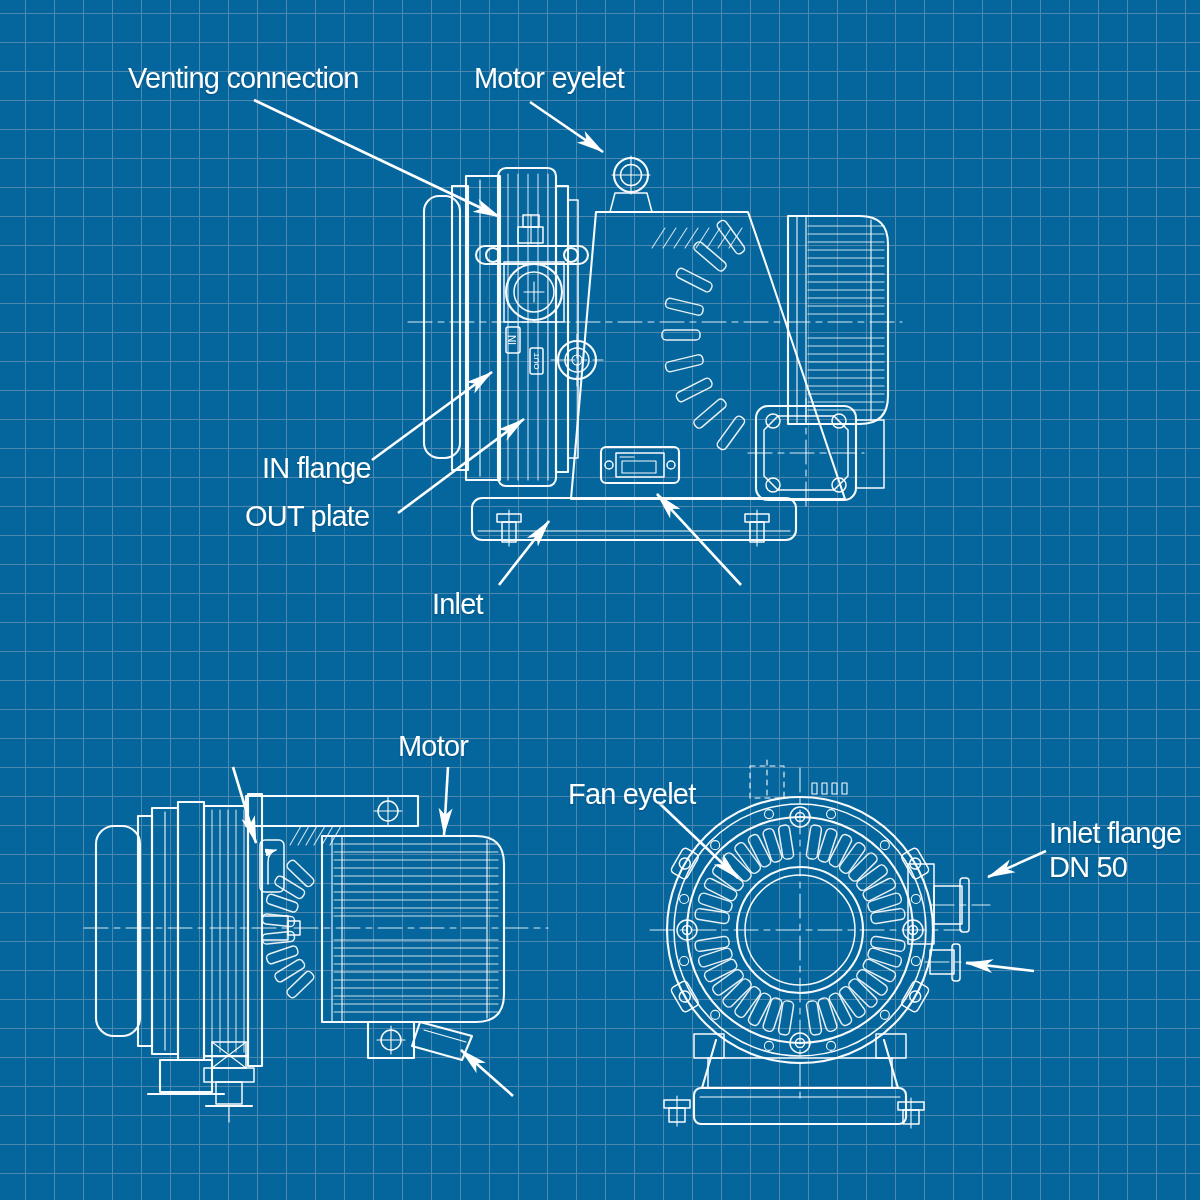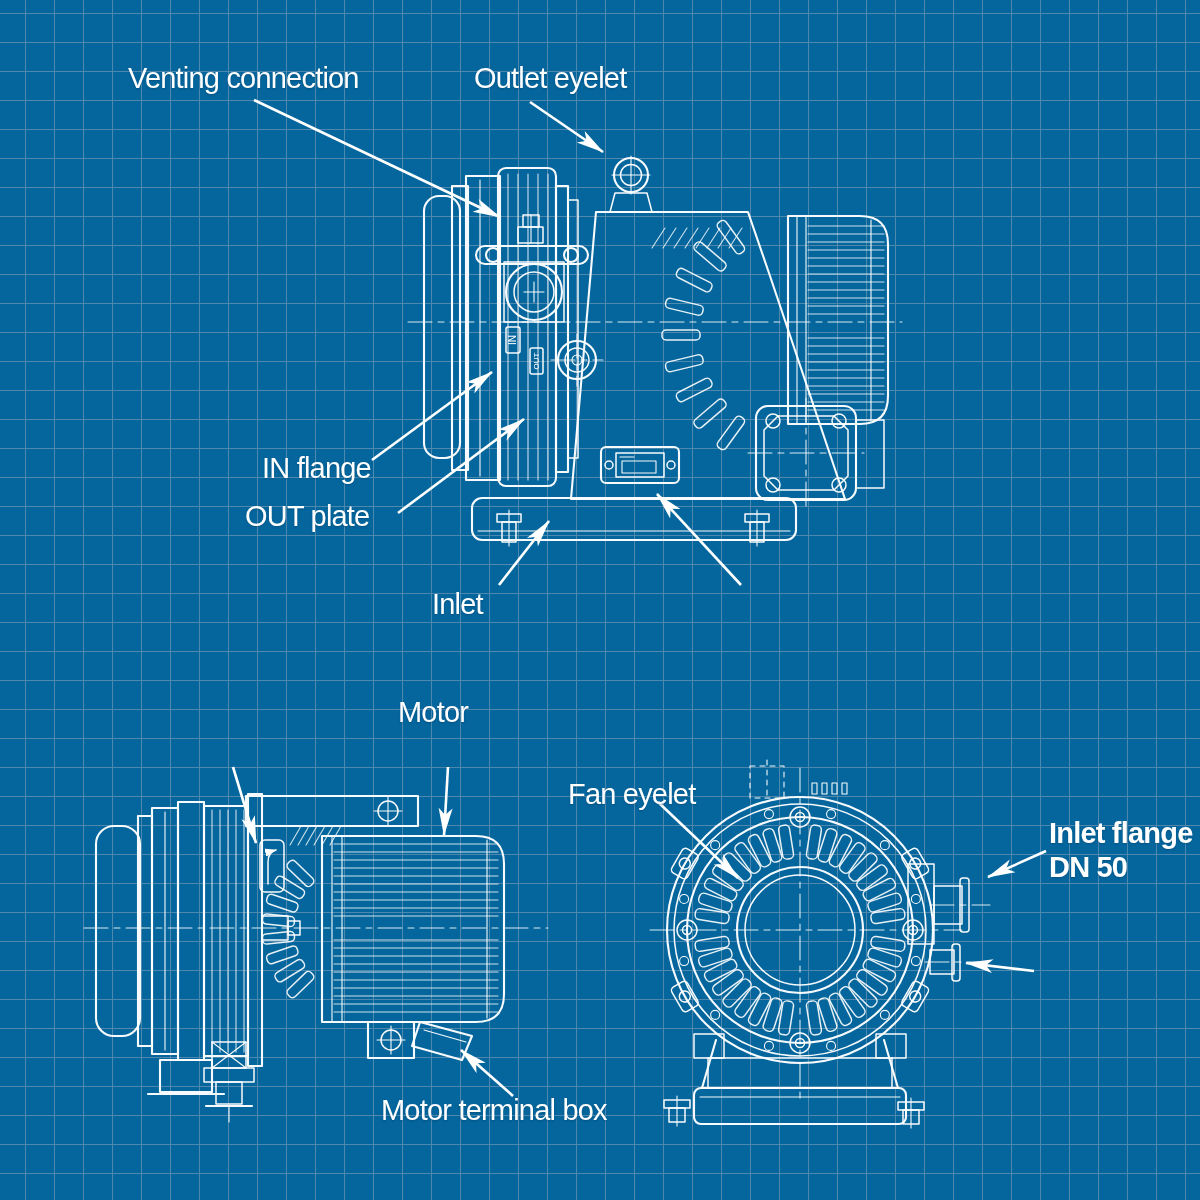--- a/index.html
+++ b/index.html
@@ -18,21 +18,21 @@
   }
   .stage{position:relative;width:1200px;height:1200px;}
   svg{position:absolute;left:0;top:0;}
   .label{
     position:absolute;color:var(--line);
     font:29px/33px "Liberation Sans",sans-serif;
     letter-spacing:-0.8px;white-space:nowrap;
     text-shadow:0 1px 2px rgba(0,45,80,.35);
   }
   .label.two{line-height:34px;}
-  .label.two span{display:block;font-weight:bold;}
+  .label.two span{display:block;}
   
   .s{stroke:var(--line);fill:none;stroke-width:2.1;stroke-linecap:round;stroke-linejoin:round;stroke-opacity:.97}
   .s15{stroke-width:1.5}
   .s1{stroke-width:1.1}
   .o8{stroke-opacity:.8}
   .o9{stroke-opacity:.9}
   .cl{stroke-dasharray:24 6 6 6;stroke-opacity:.85}
   .dash2{stroke-dasharray:5 5}
   .ld line, .ld path{stroke:var(--line);stroke-width:2.6;fill:none}
 </style>
@@ -467,25 +467,24 @@
     <line x1="233" y1="767" x2="256" y2="843" marker-end="url(#ah)"></line>
     <line x1="448" y1="767" x2="444" y2="835" marker-end="url(#ah)"></line>
     <line x1="658" y1="802" x2="738" y2="878" marker-end="url(#ah)"></line>
     <line x1="1046" y1="851" x2="988" y2="877" marker-end="url(#ah)"></line>
     <line x1="1034" y1="971" x2="966" y2="963" marker-end="url(#ah)"></line>
     <line x1="513" y1="1096" x2="461" y2="1050" marker-end="url(#ah)"></line>
   </g>
 </svg>
 
 <div class="label" style="left:128px;top:62px">Venting connection</div>
-<div class="label" style="left:474px;top:62px">Outlet eyelet</div>
+<div class="label" style="left:474px;top:62px">Motor eyelet</div>
 <div class="label" style="left:262px;top:452px">IN flange</div>
 <div class="label" style="left:245px;top:500px">OUT plate</div>
 <div class="label" style="left:432px;top:588px">Inlet</div>
-<div class="label" style="left:398px;top:696px">Motor</div>
+<div class="label" style="left:398px;top:730px">Motor</div>
 <div class="label" style="left:568px;top:778px">Fan eyelet</div>
 <div class="label two" style="left:1049px;top:816px">
   <span>Inlet flange</span>
   <span>DN 50</span>
 </div>
-<div class="label" style="left:381px;top:1094px">Motor terminal box</div>
 
 </div>
 
 </body></html>

